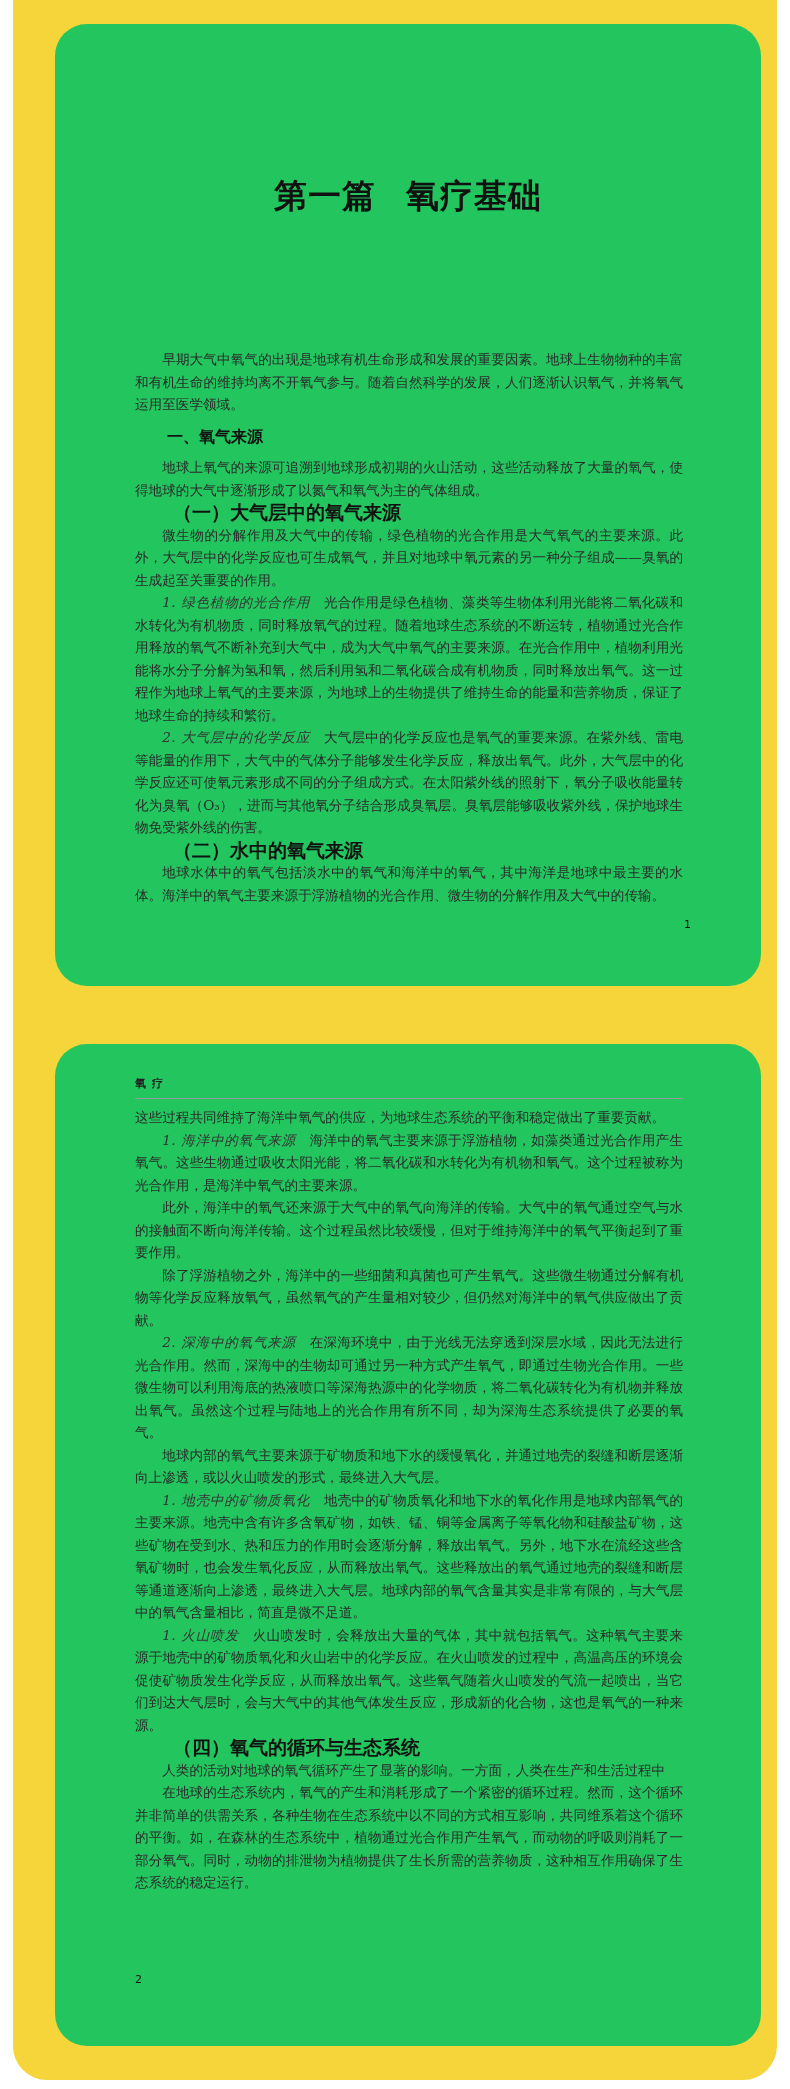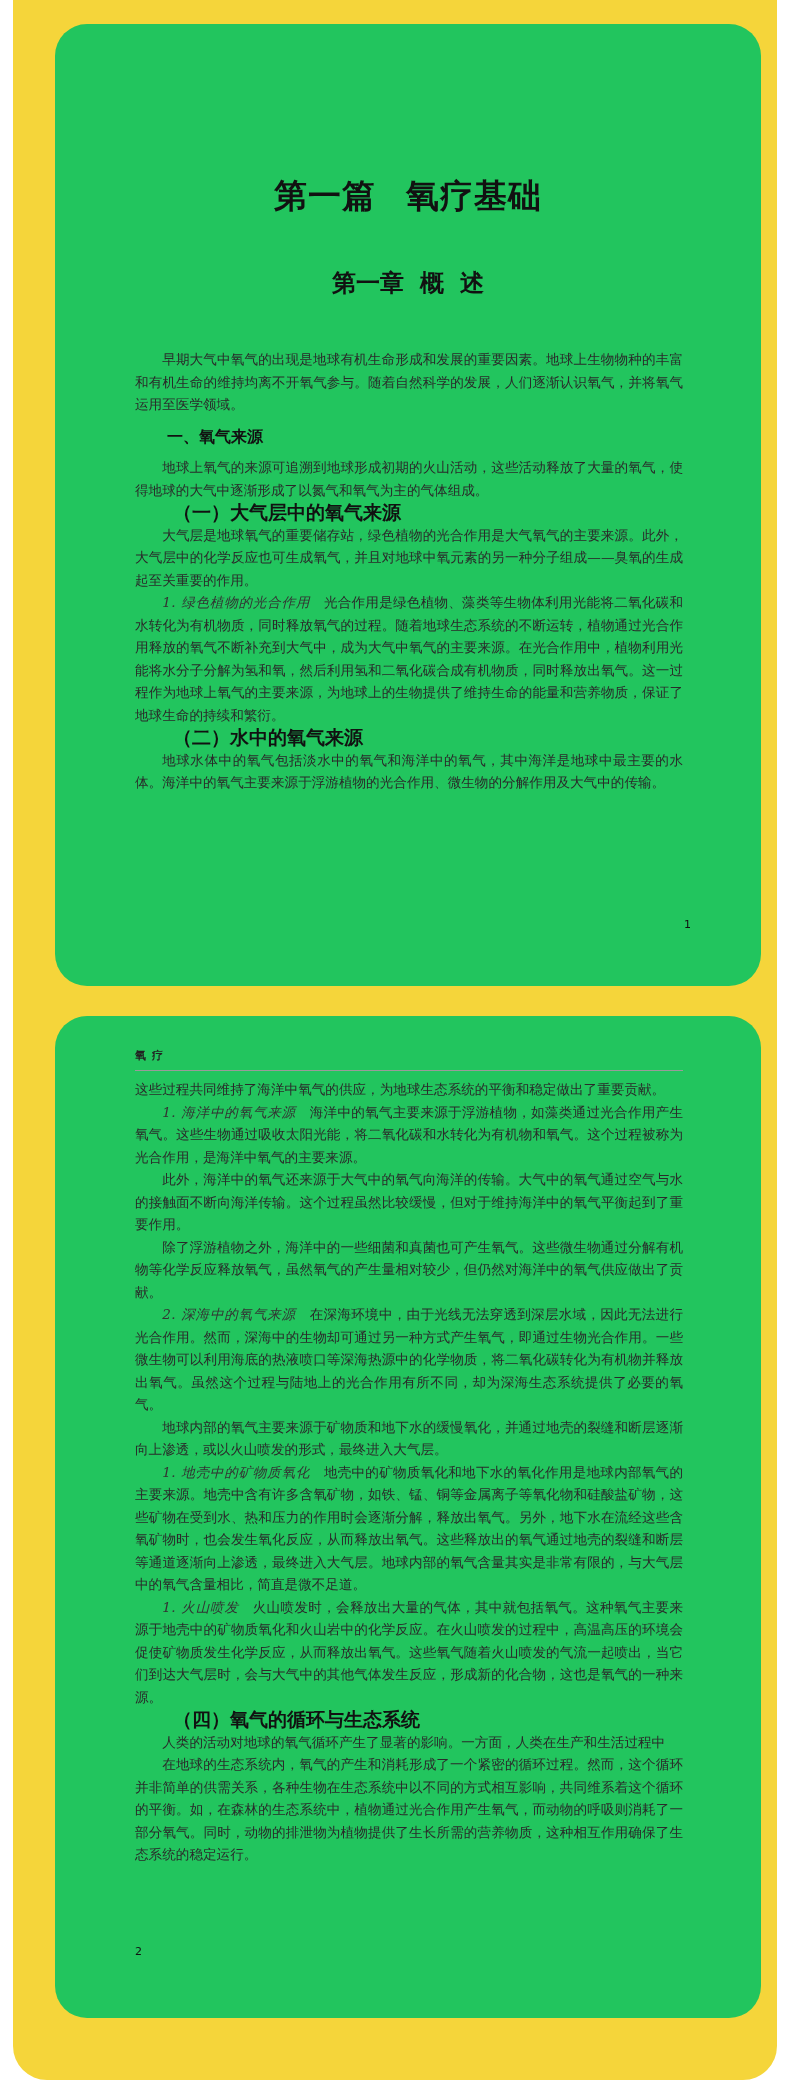--- a/index.html
+++ b/index.html
@@ -3,21 +3,21 @@
 <meta charset="utf-8">
 <style>
   html, body { margin: 0; padding: 0; background: #ffffff; }
   body { width: 790px; height: 2089px; position: relative; overflow: hidden;
          font-family: "DejaVu Serif", "Liberation Serif", serif; color: #222; }
   .frame { position: absolute; left: 13px; top: 0; width: 764px; height: 2080px;
            background: #f5d53a; border-radius: 0 0 34px 34px; }
   .card { position: absolute; left: 42px; width: 706px; background: #22c55e;
           border-radius: 32px; margin-left: 13px; }
   .card.p1 { top: 24px; height: 962px; }
-  .card.p2 { top: 1016px; height: 1002px; }
+  .card.p2 { top: 1044px; height: 1002px; }
 
   .part-title { position: absolute; left: 0; right: 0; top: 150px; text-align: center;
                 font-family: "DejaVu Sans", "Liberation Sans", sans-serif; font-weight: bold;
                 font-size: 33px; letter-spacing: 1px; color: #111; }
   .part-title .gap { display: inline-block; width: 30px; }
   .chapter-title { position: absolute; left: 0; right: 0; top: 243px; text-align: center;
                    font-family: "DejaVu Serif", "Liberation Serif", serif; font-weight: bold;
                    font-size: 24px; color: #111; }
   .chapter-title .gap { display: inline-block; width: 16px; }
 
@@ -45,31 +45,29 @@
 </style>
 </head>
 <body>
 
 <div class="frame"></div>
 
 <div class="card p1">
   <div class="part-title">
     <span>第一篇</span><span class="gap"></span><span>氧疗基础</span>
   </div>
-  <div class="chapter-title">
-    <span>第一章</span><span class="gap"></span><span>概</span><span class="gap"></span><span>述</span>
-  </div>
 
   <div class="body-block">
     <p>早期大气中氧气的出现是地球有机生命形成和发展的重要因素。地球上生物物种的丰富和有机生命的维持均离不开氧气参与。随着自然科学的发展，人们逐渐认识氧气，并将氧气运用至医学领域。</p>
     <p class="h-section">一、氧气来源</p>
     <p>地球上氧气的来源可追溯到地球形成初期的火山活动，这些活动释放了大量的氧气，使得地球的大气中逐渐形成了以氮气和氧气为主的气体组成。</p>
     <p class="h-sub">（一）大气层中的氧气来源</p>
-    <p>大气层是地球氧气的重要储存站，绿色植物的光合作用是大气氧气的主要来源。此外，大气层中的化学反应也可生成氧气，并且对地球中氧元素的另一种分子组成——臭氧的生成起至关重要的作用。</p>
+    <p>微生物的分解作用及大气中的传输，绿色植物的光合作用是大气氧气的主要来源。此外，大气层中的化学反应也可生成氧气，并且对地球中氧元素的另一种分子组成——臭氧的生成起至关重要的作用。</p>
     <p><span class="lead">1. 绿色植物的光合作用</span><span class="lead-gap"></span><span>光合作用是绿色植物、藻类等生物体利用光能将二氧化碳和水转化为有机物质，同时释放氧气的过程。随着地球生态系统的不断运转，植物通过光合作用释放的氧气不断补充到大气中，成为大气中氧气的主要来源。在光合作用中，植物利用光能将水分子分解为氢和氧，然后利用氢和二氧化碳合成有机物质，同时释放出氧气。这一过程作为地球上氧气的主要来源，为地球上的生物提供了维持生命的能量和营养物质，保证了地球生命的持续和繁衍。</span></p>
+    <p><span class="lead">2. 大气层中的化学反应</span><span class="lead-gap"></span><span>大气层中的化学反应也是氧气的重要来源。在紫外线、雷电等能量的作用下，大气中的气体分子能够发生化学反应，释放出氧气。此外，大气层中的化学反应还可使氧元素形成不同的分子组成方式。在太阳紫外线的照射下，氧分子吸收能量转化为臭氧（O₃），进而与其他氧分子结合形成臭氧层。臭氧层能够吸收紫外线，保护地球生物免受紫外线的伤害。</span></p>
     <p class="h-sub">（二）水中的氧气来源</p>
     <p>地球水体中的氧气包括淡水中的氧气和海洋中的氧气，其中海洋是地球中最主要的水体。海洋中的氧气主要来源于浮游植物的光合作用、微生物的分解作用及大气中的传输。</p>
   </div>
 
   <div class="page-number">1</div>
 </div>
 
 <div class="card p2">
   <div class="running-header">氧疗</div>
 

